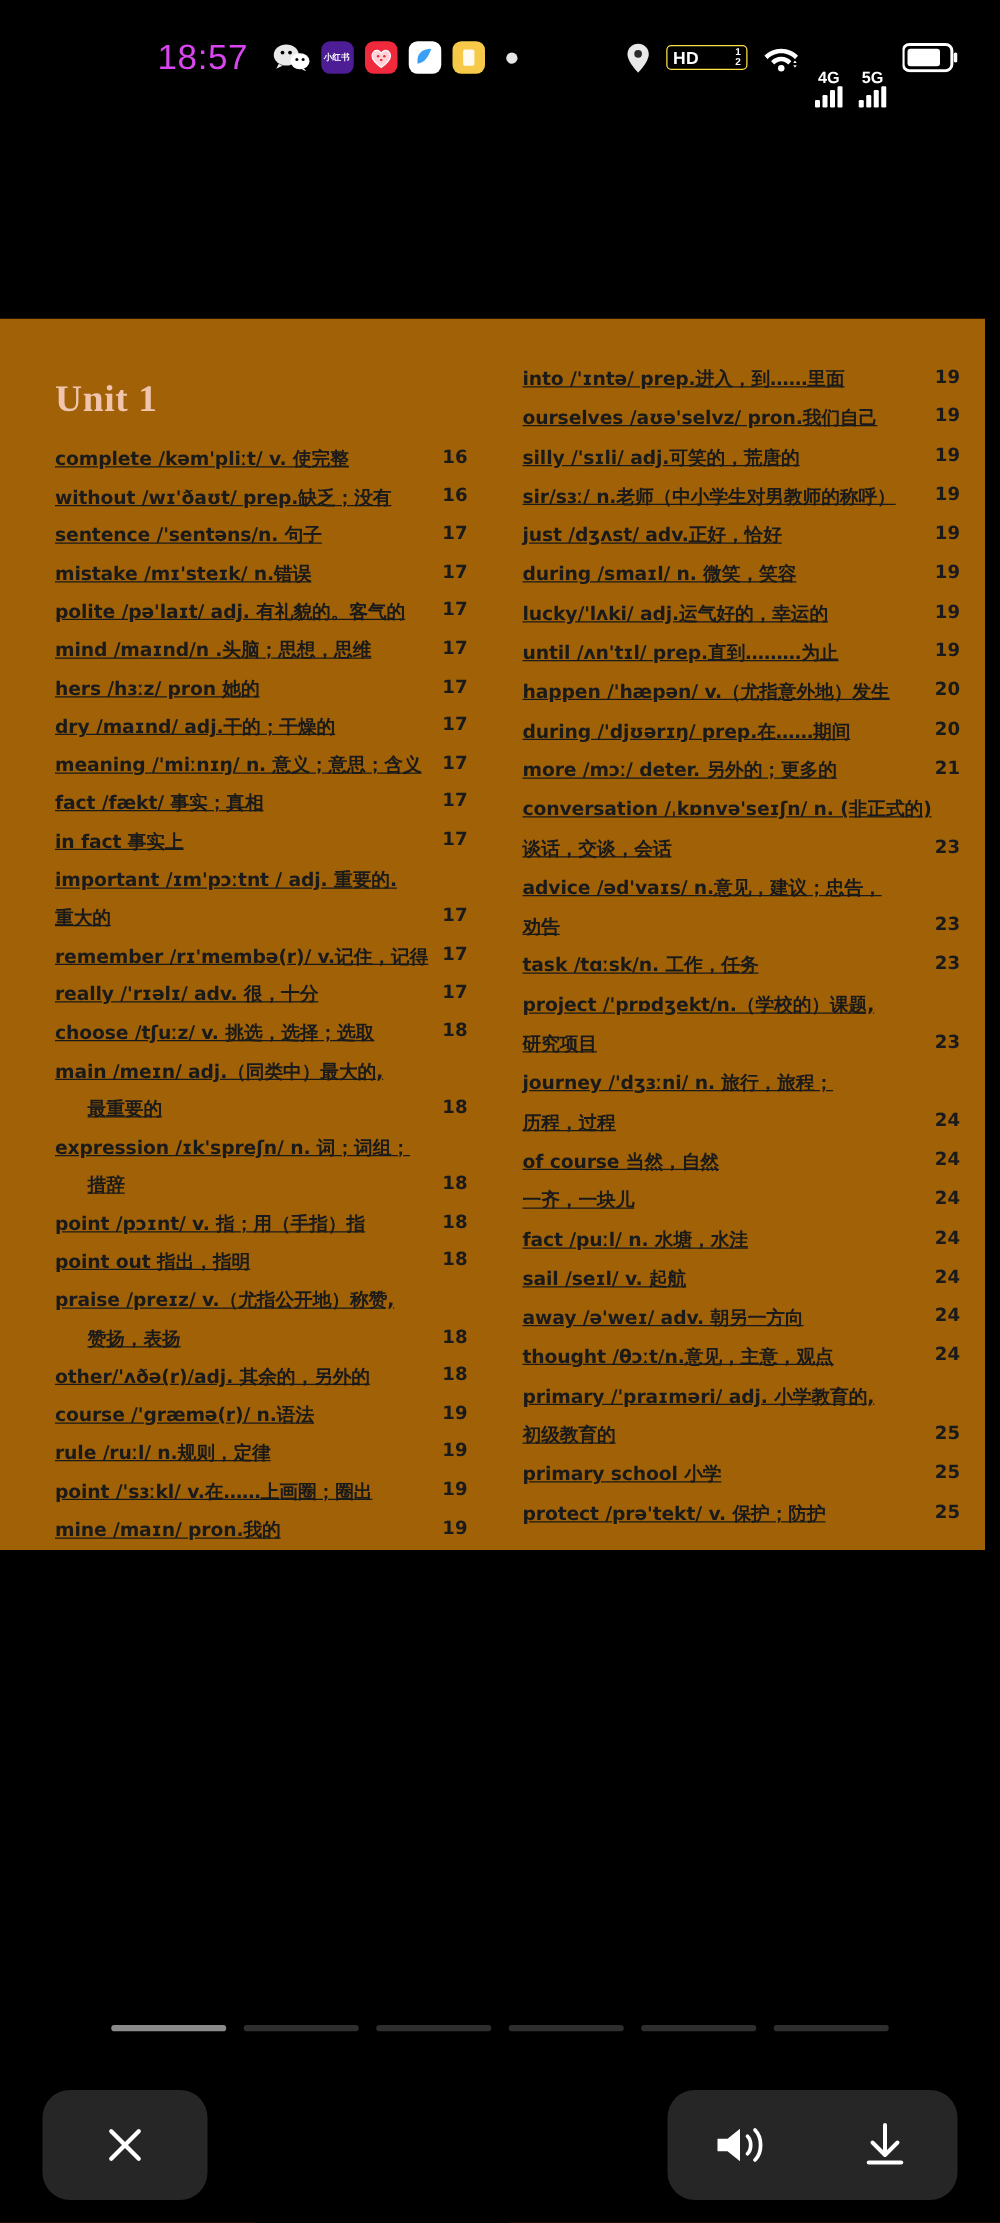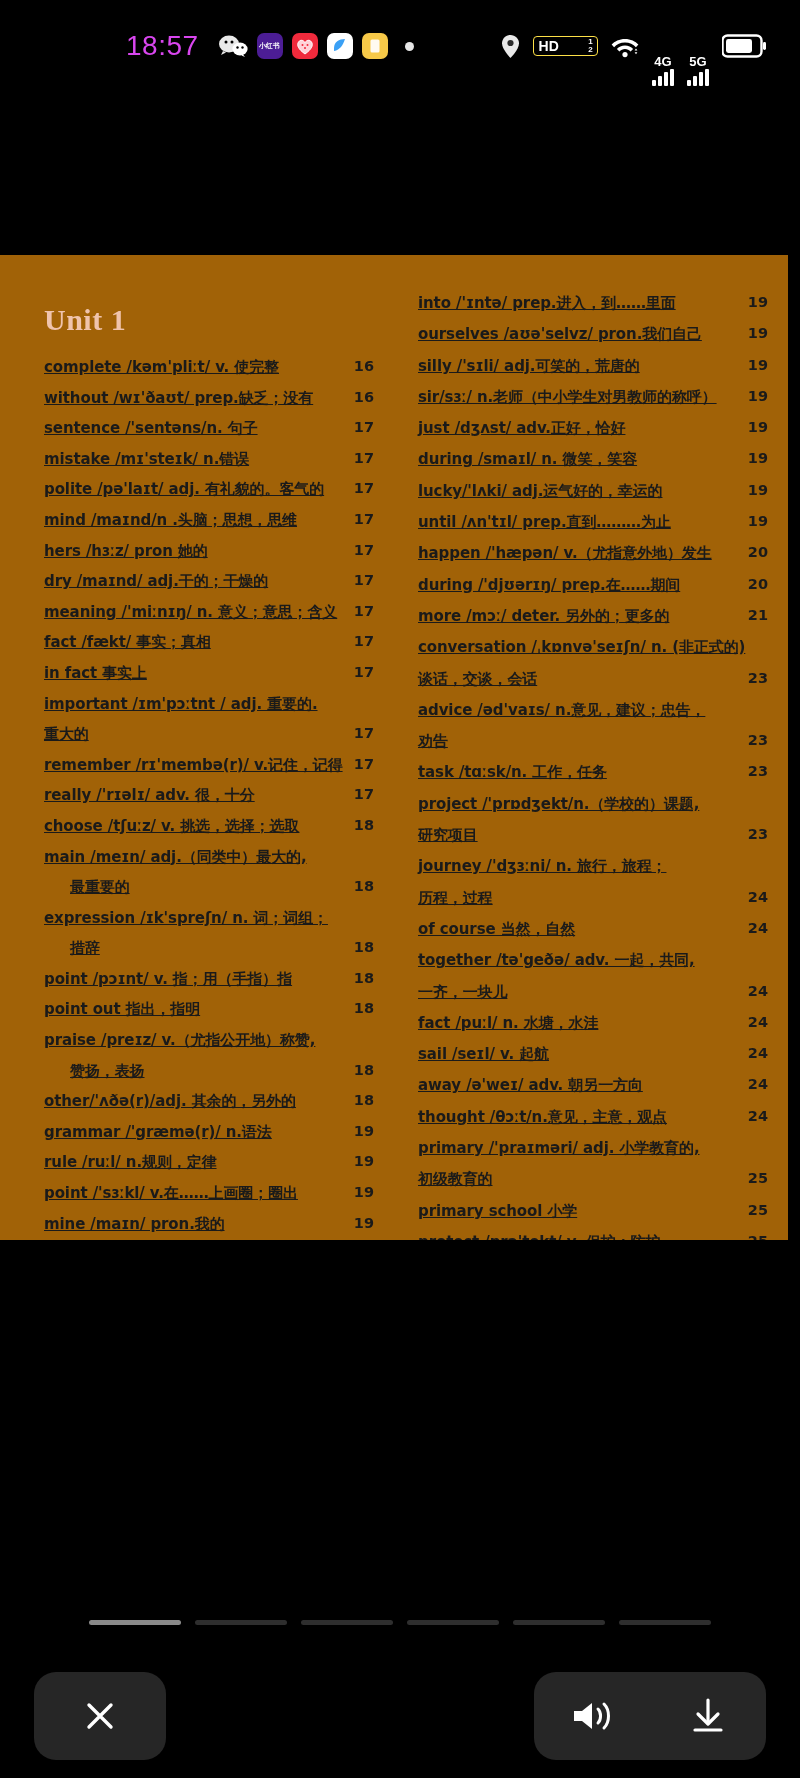--- a/index.html
+++ b/index.html
@@ -290,21 +290,21 @@
           <div class="entry entry-row"><span class="txt">choose /tʃuːz/ v. 挑选，选择；选取</span><span class="pg">18</span></div>
           <div class="entry entry-row"><span class="txt">main /meɪn/ adj.（同类中）最大的,</span></div>
           <div class="entry entry-row indent"><span class="txt">最重要的</span><span class="pg">18</span></div>
           <div class="entry entry-row"><span class="txt">expression /ɪk'spreʃn/ n. 词；词组；</span></div>
           <div class="entry entry-row indent"><span class="txt">措辞</span><span class="pg">18</span></div>
           <div class="entry entry-row"><span class="txt">point /pɔɪnt/ v. 指；用（手指）指</span><span class="pg">18</span></div>
           <div class="entry entry-row"><span class="txt">point out 指出，指明</span><span class="pg">18</span></div>
           <div class="entry entry-row"><span class="txt">praise /preɪz/ v.（尤指公开地）称赞,</span></div>
           <div class="entry entry-row indent"><span class="txt">赞扬，表扬</span><span class="pg">18</span></div>
           <div class="entry entry-row"><span class="txt">other/'ʌðə(r)/adj. 其余的，另外的</span><span class="pg">18</span></div>
-          <div class="entry entry-row"><span class="txt">grammar /'græmə(r)/ n.语法</span><span class="pg">19</span></div>
+          <div class="entry entry-row"><span class="txt">course /'græmə(r)/ n.语法</span><span class="pg">19</span></div>
           <div class="entry entry-row"><span class="txt">rule /ruːl/ n.规则，定律</span><span class="pg">19</span></div>
           <div class="entry entry-row"><span class="txt">point /'sɜːkl/ v.在……上画圈；圈出</span><span class="pg">19</span></div>
           <div class="entry entry-row"><span class="txt">mine /maɪn/ pron.我的</span><span class="pg">19</span></div>
         </div>
       <div class="col col-right" id="col-right">
           <div class="entry entry-row"><span class="txt">into /'ɪntə/ prep.进入，到……里面</span><span class="pg">19</span></div>
           <div class="entry entry-row"><span class="txt">ourselves /aʊə'selvz/ pron.我们自己</span><span class="pg">19</span></div>
           <div class="entry entry-row"><span class="txt">silly /'sɪli/ adj.可笑的，荒唐的</span><span class="pg">19</span></div>
           <div class="entry entry-row"><span class="txt">sir/sɜː/ n.老师（中小学生对男教师的称呼）</span><span class="pg">19</span></div>
           <div class="entry entry-row"><span class="txt">just /dʒʌst/ adv.正好，恰好</span><span class="pg">19</span></div>
@@ -317,21 +317,20 @@
           <div class="entry entry-row"><span class="txt">conversation /ˌkɒnvə'seɪʃn/ n. (非正式的)</span></div>
           <div class="entry entry-row cont"><span class="txt">谈话，交谈，会话</span><span class="pg">23</span></div>
           <div class="entry entry-row"><span class="txt">advice /əd'vaɪs/ n.意见，建议；忠告，</span></div>
           <div class="entry entry-row cont"><span class="txt">劝告</span><span class="pg">23</span></div>
           <div class="entry entry-row"><span class="txt">task /tɑːsk/n. 工作，任务</span><span class="pg">23</span></div>
           <div class="entry entry-row"><span class="txt">project /'prɒdʒekt/n.（学校的）课题,</span></div>
           <div class="entry entry-row cont"><span class="txt">研究项目</span><span class="pg">23</span></div>
           <div class="entry entry-row"><span class="txt">journey /'dʒɜːni/ n. 旅行，旅程；</span></div>
           <div class="entry entry-row cont"><span class="txt">历程，过程</span><span class="pg">24</span></div>
           <div class="entry entry-row"><span class="txt">of course 当然，自然</span><span class="pg">24</span></div>
-          <div class="entry entry-row"><span class="txt">together /tə'geðə/ adv. 一起，共同,</span></div>
           <div class="entry entry-row cont"><span class="txt">一齐，一块儿</span><span class="pg">24</span></div>
           <div class="entry entry-row"><span class="txt">fact /puːl/ n. 水塘，水洼</span><span class="pg">24</span></div>
           <div class="entry entry-row"><span class="txt">sail /seɪl/ v. 起航</span><span class="pg">24</span></div>
           <div class="entry entry-row"><span class="txt">away /ə'weɪ/ adv. 朝另一方向</span><span class="pg">24</span></div>
           <div class="entry entry-row"><span class="txt">thought /θɔːt/n.意见，主意，观点</span><span class="pg">24</span></div>
           <div class="entry entry-row"><span class="txt">primary /'praɪməri/ adj. 小学教育的,</span></div>
           <div class="entry entry-row cont"><span class="txt">初级教育的</span><span class="pg">25</span></div>
           <div class="entry entry-row"><span class="txt">primary school 小学</span><span class="pg">25</span></div>
           <div class="entry entry-row"><span class="txt">protect /prə'tekt/ v. 保护；防护</span><span class="pg">25</span></div>
         </div>

